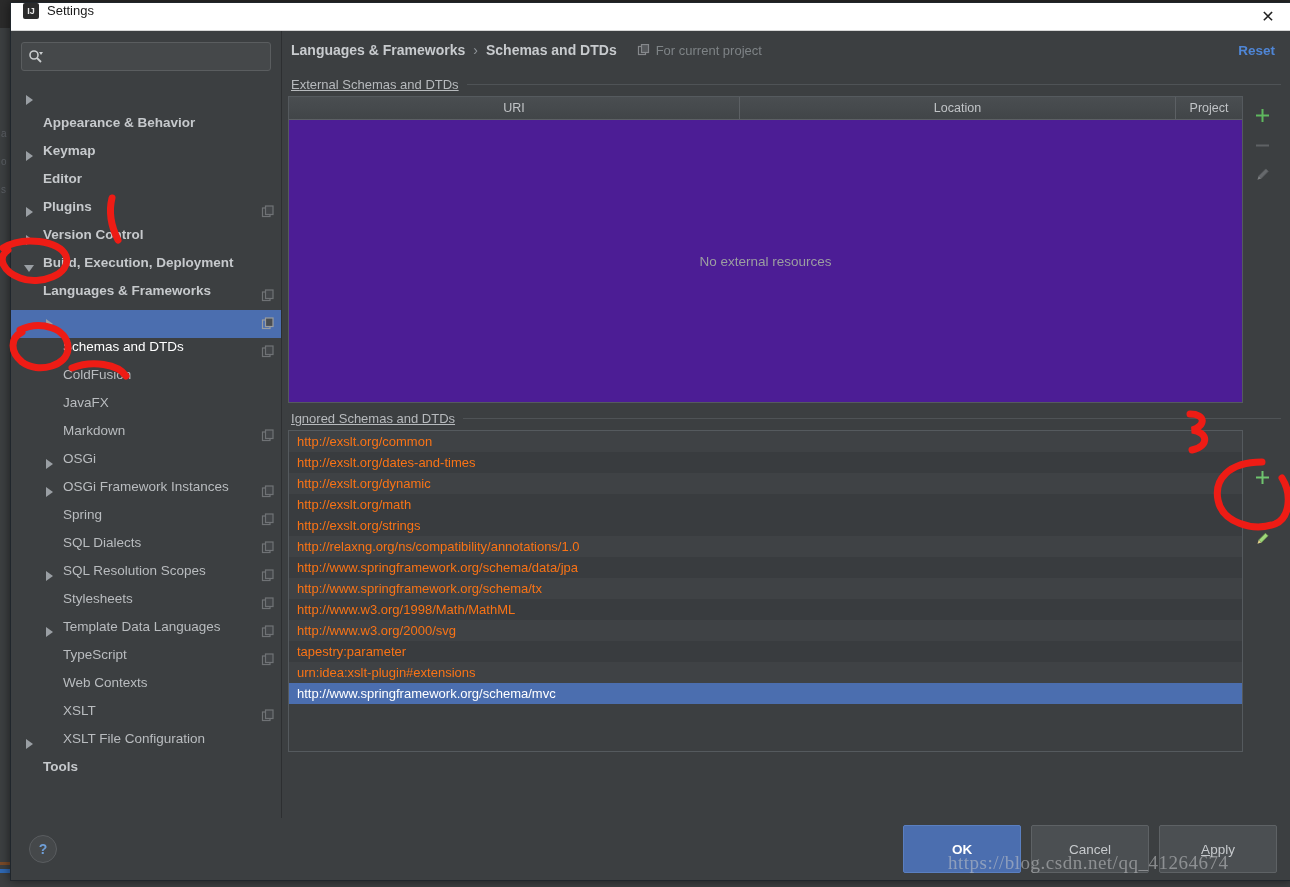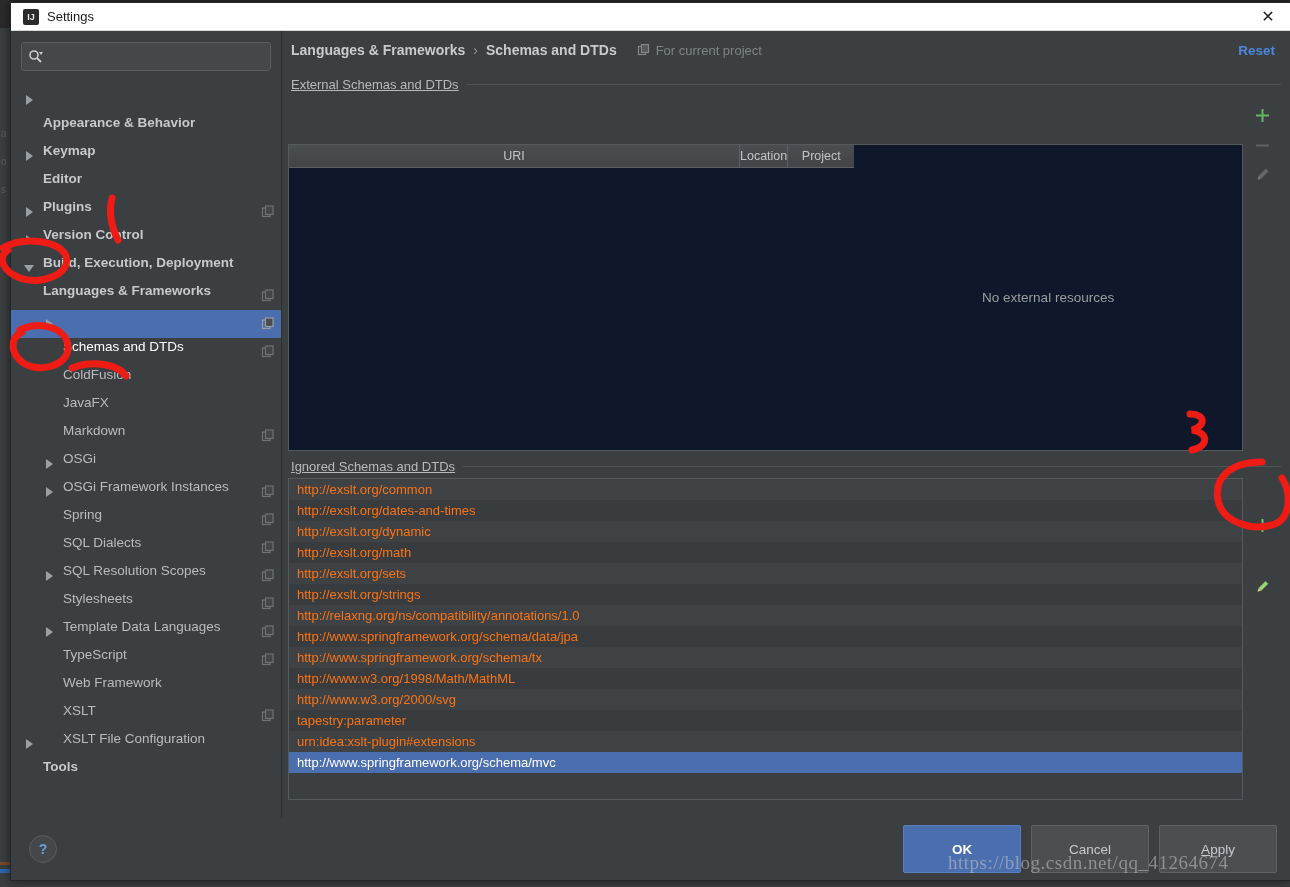--- a/index.html
+++ b/index.html
@@ -60,21 +60,21 @@
     border: 1px solid #20262c;
     box-shadow: 0 0 10px rgba(0,0,0,.55);
     display: flex; flex-direction: column;
   }
 
   
   #titlebar {
     height: 27px;
     background: #ffffff;
     border-bottom: 1px solid #d6d6d6;
-    display: flex; align-items: center;
+    display: flex; align-items: flex-start;
     flex: 0 0 auto;
     position: relative;
   }
   #titlebar .tb-icon {
     width: 16px; height: 16px; margin-left: 12px; margin-right: 8px;
     background: #2b2b2b;
     border-radius: 2px;
     position: relative;
     flex: 0 0 auto;
   }
@@ -238,25 +238,24 @@
 
   
   .panel-row {
     display: flex;
     flex: 0 0 auto;
   }
   #ext-table {
     flex: 1 1 auto;
     min-width: 0;
     height: 305px;
-    background: #0f172a;
+    background: #4c1d95;
     border: 1px solid #555a5e;
-    display: flex; flex-direction: row;
+    display: flex; flex-direction: column;
     position: relative;
-    margin-top: 48px;
   }
   .thead {
     display: flex; height: 22px; flex: 0 0 22px;
     background: linear-gradient(#4a4e51, #414548);
     border-bottom: 1px solid #5c6064;
   }
   .th {
     display: flex; align-items: center; justify-content: center;
     font-size: 12.5px; color: #c1c4c7;
     border-right: 1px solid #5c6064;
@@ -537,21 +536,21 @@
               <i></i>
             </span>
             <span class="tree-label">TypeScript</span>
             <span class="proj-badge"><svg width="14" height="14" viewBox="0 0 14 14">
                 <rect x="1.5" y="3" width="7.5" height="8.5" fill="none" stroke="#9a9da0" stroke-width="1.2"></rect>
                 <rect x="4.5" y="1" width="7.5" height="8.5" fill="#4a4d50" stroke="#9a9da0" stroke-width="1.2"></rect>
               </svg></span>
           </div>
           <div class="tree-row lvl1">
             <span class="tw none"></span>
-            <span class="tree-label">Web Framework</span>
+            <span class="tree-label">Web Contexts</span>
             <span class="proj-badge"><svg width="14" height="14" viewBox="0 0 14 14">
                 <rect x="1.5" y="3" width="7.5" height="8.5" fill="none" stroke="#9a9da0" stroke-width="1.2"></rect>
                 <rect x="4.5" y="1" width="7.5" height="8.5" fill="#4a4d50" stroke="#9a9da0" stroke-width="1.2"></rect>
               </svg></span>
           </div>
           <div class="tree-row lvl1">
             <span class="tw none"></span>
             <span class="tree-label">XSLT</span>
           </div>
           <div class="tree-row lvl1">
@@ -638,23 +637,20 @@
             </div>
             <div class="ign-row even">
               <span>http://exslt.org/dates-and-times</span>
             </div>
             <div class="ign-row odd">
               <span>http://exslt.org/dynamic</span>
             </div>
             <div class="ign-row even">
               <span>http://exslt.org/math</span>
             </div>
-            <div class="ign-row odd">
-              <span>http://exslt.org/sets</span>
-            </div>
             <div class="ign-row even">
               <span>http://exslt.org/strings</span>
             </div>
             <div class="ign-row odd">
               <span>http://relaxng.org/ns/compatibility/annotations/1.0</span>
             </div>
             <div class="ign-row even">
               <span>http://www.springframework.org/schema/data/jpa</span>
             </div>
             <div class="ign-row odd">

